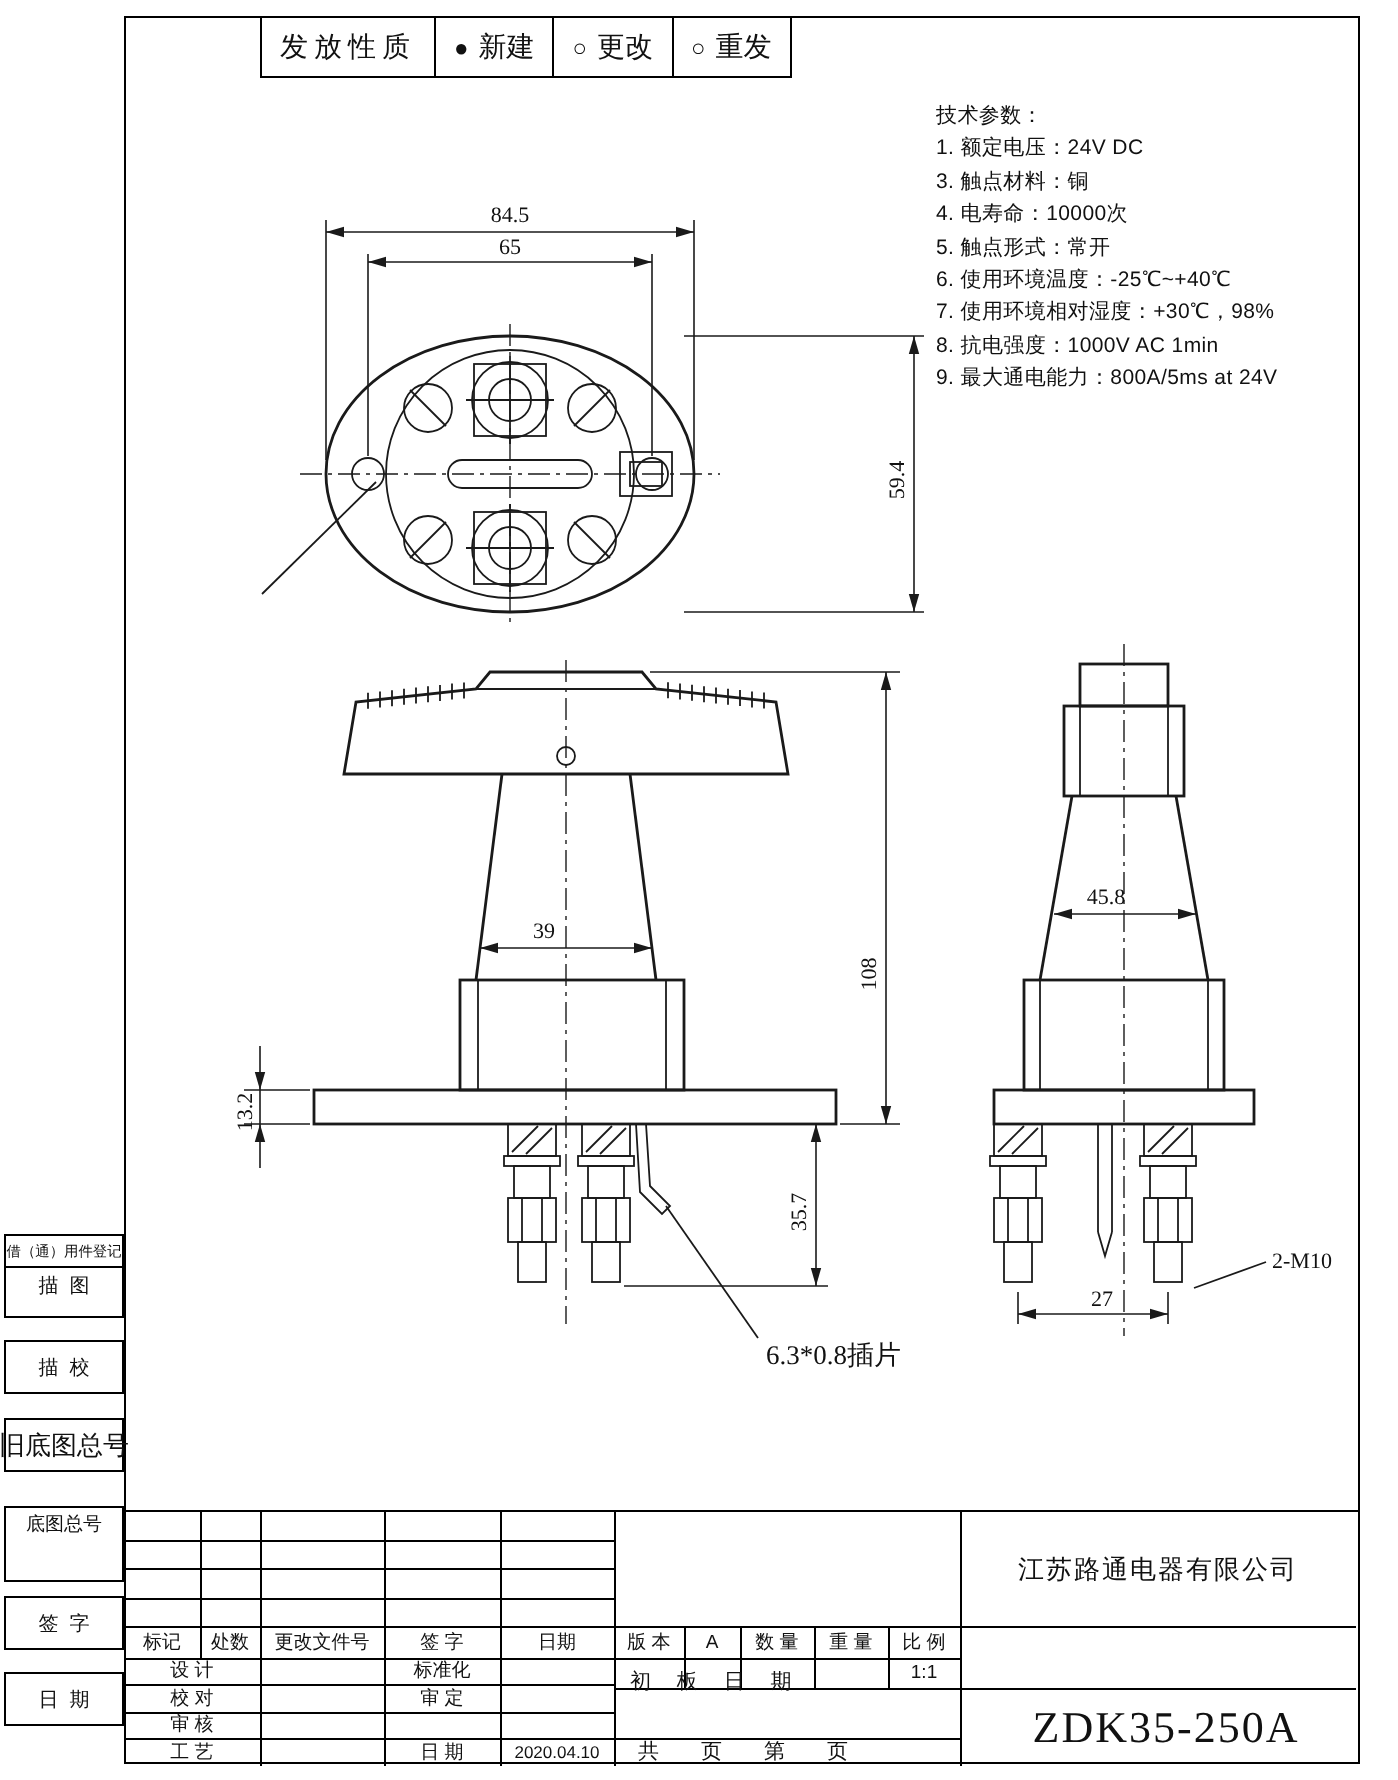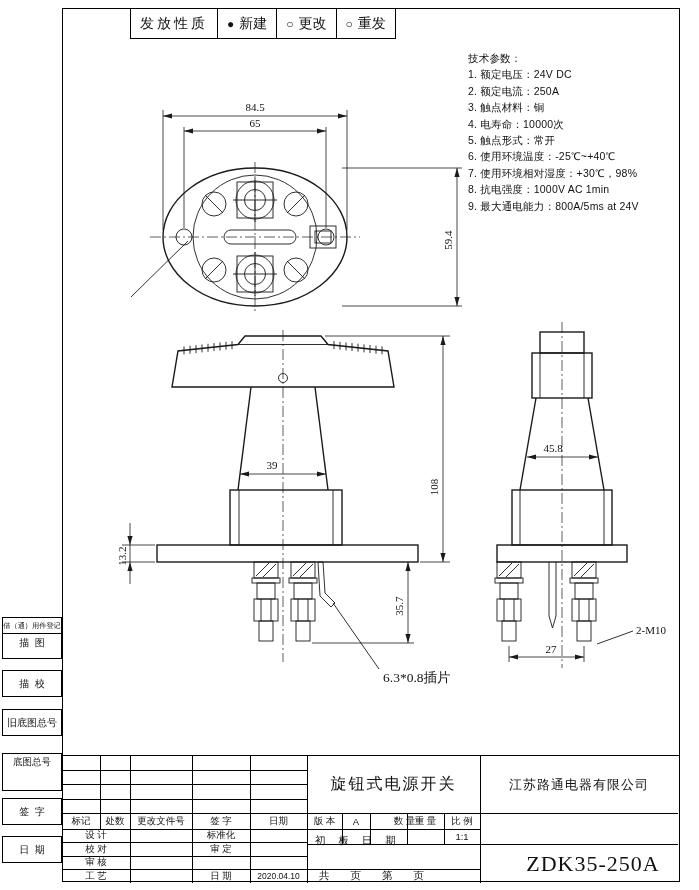--- a/index.html
+++ b/index.html
@@ -65,34 +65,33 @@
     </div>
     <div class="hcell">
       <span class="radio">○</span>
       <span>重发</span>
     </div>
   </div>
 
   <div class="tech">
     <div>技术参数：</div>
     <div>1. 额定电压：24V DC</div>
-    <div>2. 额定电流：250A</div>
     <div>3. 触点材料：铜</div>
     <div>4. 电寿命：10000次</div>
     <div>5. 触点形式：常开</div>
     <div>6. 使用环境温度：-25℃~+40℃</div>
     <div>7. 使用环境相对湿度：+30℃，98%</div>
     <div>8. 抗电强度：1000V AC 1min</div>
     <div>9. 最大通电能力：800A/5ms at 24V</div>
   </div>
 
   <div class="lbox" style="top:617px;height:17px;font-size:7.2px">借（通）用件登记</div>
   <div class="lbox top" style="top:633px;height:26px">描  图</div>
   <div class="lbox" style="top:670px;height:27px">描  校</div>
-  <div class="lbox" style="top:709px;height:27px;font-size:10px">旧底图总号</div>
+  <div class="lbox" style="top:709px;height:27px;font-size:13px">旧底图总号</div>
   <div class="lbox top" style="top:753px;height:38px;font-size:9.5px">底图总号</div>
   <div class="lbox" style="top:798px;height:27px">签  字</div>
   <div class="lbox" style="top:836px;height:27px">日  期</div>
 
   <svg class="drawing" width="699" height="890" viewBox="0 0 699 890">
 
     <g>
       <line class="cl" x1="150" y1="237" x2="360" y2="237"></line>
       <line class="cl" x1="255" y1="162" x2="255" y2="314"></line>
       <ellipse class="ol" cx="255" cy="237" rx="92" ry="69"></ellipse>
@@ -312,27 +311,26 @@
 
     <div class="tcell" style="left:0;top:73px;width:68px;height:13px">设 计</div>
     <div class="tcell" style="left:0;top:86px;width:68px;height:14px">校 对</div>
     <div class="tcell" style="left:0;top:100px;width:68px;height:13px">审 核</div>
     <div class="tcell" style="left:0;top:113px;width:68px;height:14px">工 艺</div>
     <div class="tcell" style="left:130px;top:73px;width:58px;height:13px">标准化</div>
     <div class="tcell" style="left:130px;top:86px;width:58px;height:14px">审 定</div>
     <div class="tcell" style="left:130px;top:113px;width:58px;height:14px">日 期</div>
     <div class="tcell small" style="left:188px;top:113px;width:57px;height:14px">2020.04.10</div>
 
-    <div class="tcell pname" style="left:245px;top:0;width:173px;height:57px">旋钮式电源开关</div>
     <div class="tcell" style="left:245px;top:57px;width:35px;height:16px">版 本</div>
     <div class="tcell" style="left:280px;top:57px;width:28px;height:16px">A</div>
-    <div class="tcell" style="left:324px;top:57px;width:37px;height:16px">数 量</div>
+    <div class="tcell" style="left:308px;top:57px;width:37px;height:16px">数 量</div>
     <div class="tcell" style="left:345px;top:57px;width:37px;height:16px">重 量</div>
     <div class="tcell" style="left:382px;top:57px;width:36px;height:16px">比 例</div>
     <div class="tcell" style="left:382px;top:73px;width:36px;height:15px">1:1</div>
     <div class="tcell left" style="left:245px;top:72px;width:173px;height:25px;padding-left:8px;letter-spacing:5px;font-size:10.5px">初 板 日 期</div>
     <div class="tcell left" style="left:245px;top:113px;width:173px;height:14px;padding-left:12px;font-size:10.5px">共　　页　　第　　页</div>
 
     <div class="tcell company" style="left:418px;top:0;width:198px;height:57px">江苏路通电器有限公司</div>
-    <div class="tcell model" style="left:432px;top:88px;width:198px;height:39px">ZDK35-250A</div>
+    <div class="tcell model" style="left:422px;top:88px;width:198px;height:39px">ZDK35-250A</div>
   </div>
 
 </div>
 
 </body></html>

